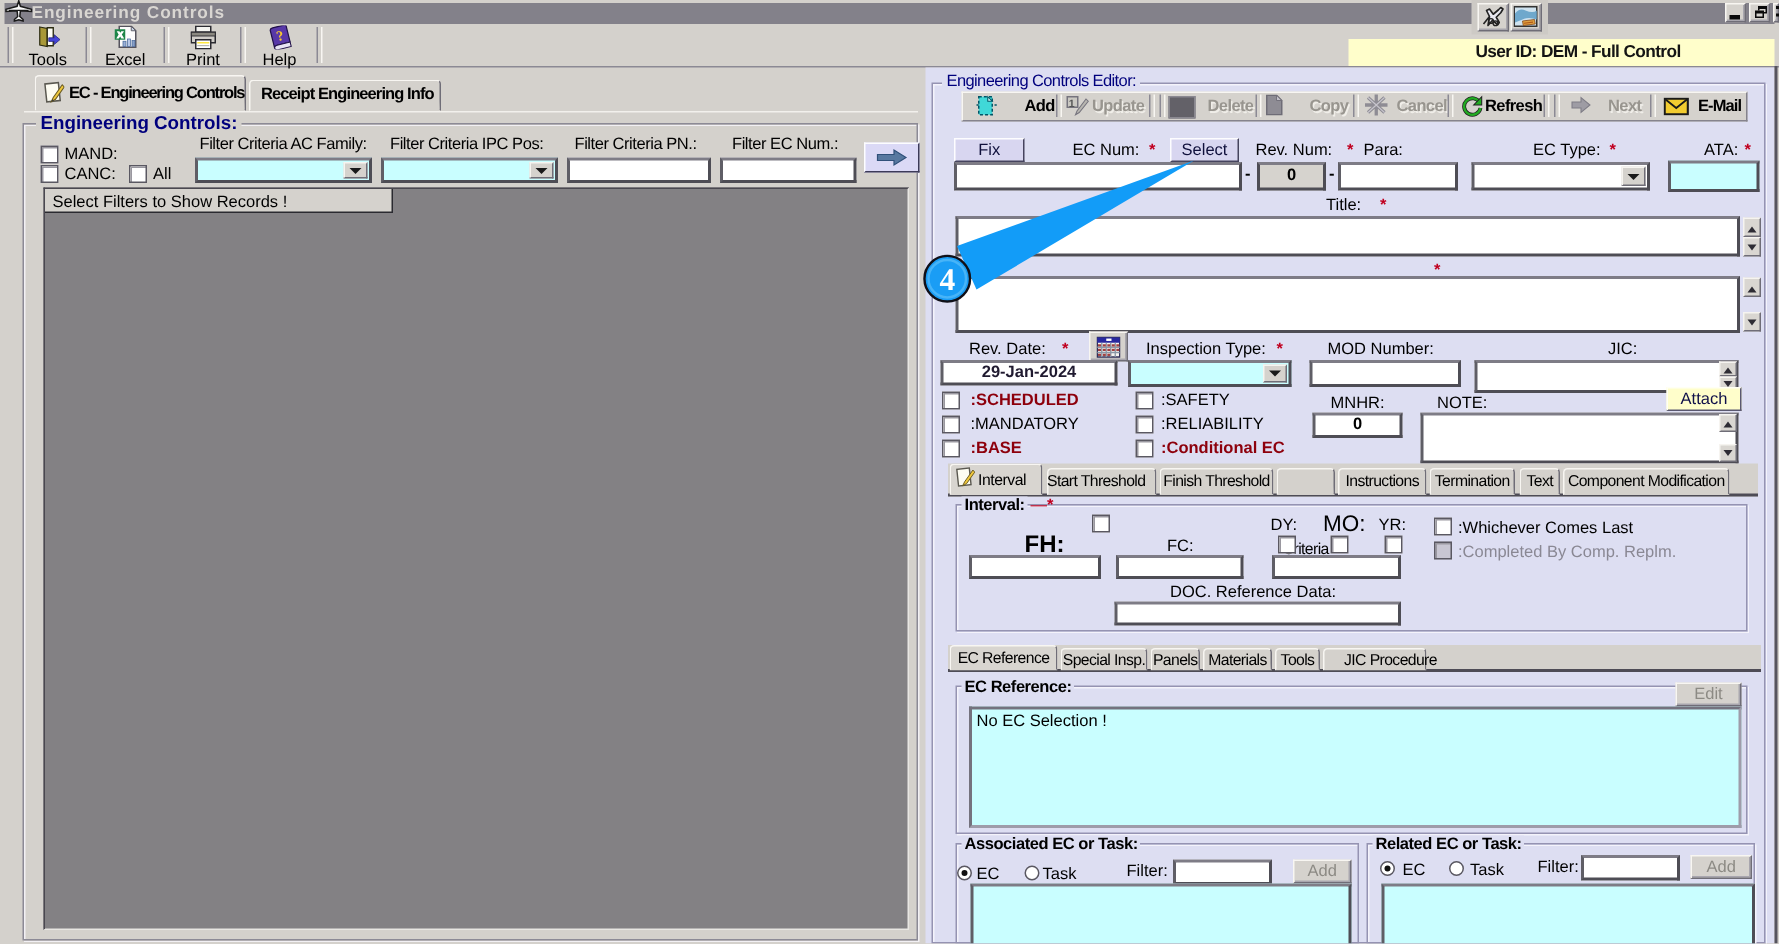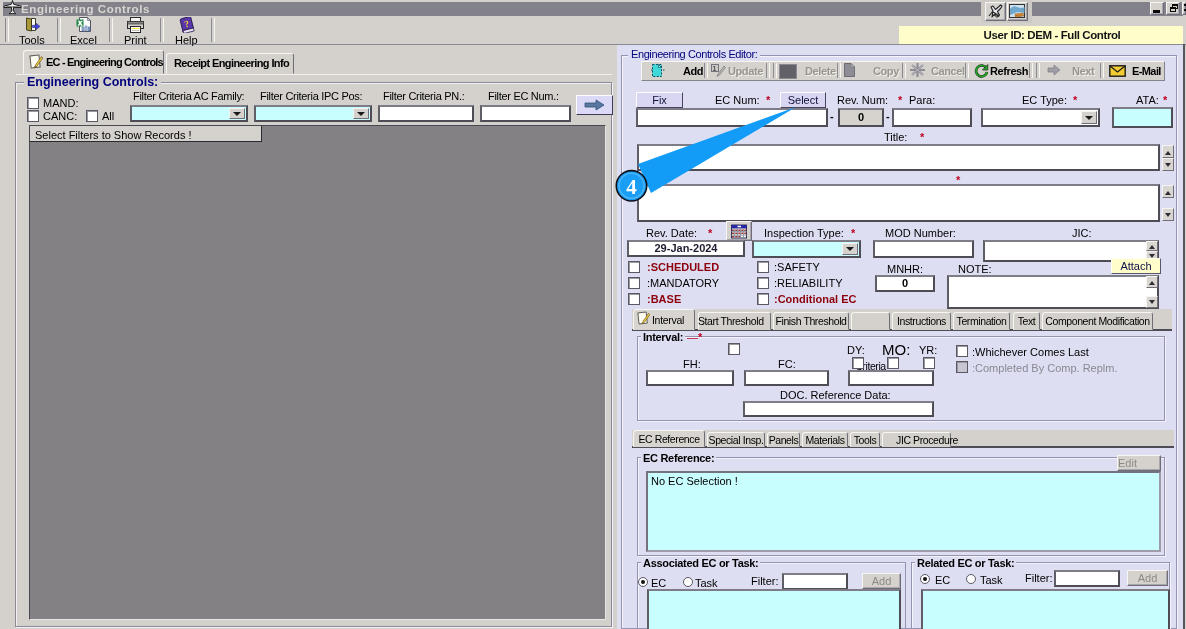--- a/index.html
+++ b/index.html
@@ -339,21 +339,21 @@
 <div class="abs lbl" style="left:847px;top:344px;font-size:11px;">DY:</div>
 <div class="abs lbl" style="left:882px;top:344px;font-size:15px;">MO:</div>
 <div class="abs lbl" style="left:919px;top:344px;font-size:11px;">YR:</div>
 <div class="abs cb" style="left:852px;top:357px;"></div>
 <div class="abs cb" style="left:887px;top:357px;"></div>
 <div class="abs cb" style="left:923px;top:357px;"></div>
 <div class="abs cb" style="left:956px;top:345px;"></div>
 <div class="abs lbl" style="left:972px;top:346px;font-size:11px;">:Whichever Comes Last</div>
 <div class="abs cb" style="left:956px;top:361px;background:#c8c6d2;"></div>
 <div class="abs lbl" style="left:972px;top:362px;font-size:11px;color:#8a8894;">:Completed By Comp. Replm.</div>
-<div class="abs lbl" style="left:683px;top:358px;font-size:11px;">FH:</div>
+<div class="abs lbl" style="left:683px;top:358px;font-size:16px;font-weight:bold;">FH:</div>
 <div class="abs lbl" style="left:778px;top:358px;font-size:11px;">FC:</div>
 <div class="abs sunken" style="left:646px;top:370px;width:88px;height:16px;"></div>
 <div class="abs sunken" style="left:744px;top:370px;width:85px;height:16px;"></div>
 <div class="abs sunken" style="left:848px;top:370px;width:86px;height:16px;"></div>
 <div class="abs lbl" style="left:780px;top:389px;font-size:11px;">DOC. Reference Data:</div>
 <div class="abs sunken" style="left:743px;top:401px;width:191px;height:16px;"></div>
 
 <div class="abs" style="left:632px;top:430px;width:542px;height:18px;background:#d4d1cc;border-bottom:2px solid #4e4c56;box-sizing:border-box;"></div>
 <div class="tab" style="left:633px;top:430px;width:72px;height:17px;background:#d8d5d0;"></div>
 <div class="abs lbl" style="left:633px;top:433px;width:72px;text-align:center;font-size:10.5px;letter-spacing:-0.4px;">EC Reference</div>
@@ -363,21 +363,21 @@
 <div class="abs lbl" style="left:767px;top:434px;width:33px;text-align:center;font-size:10.5px;letter-spacing:-0.4px;">Panels</div>
 <div class="tab" style="left:802px;top:432px;width:46px;height:15px;"></div>
 <div class="abs lbl" style="left:802px;top:434px;width:46px;text-align:center;font-size:10.5px;letter-spacing:-0.4px;">Materials</div>
 <div class="tab" style="left:850px;top:432px;width:30px;height:15px;"></div>
 <div class="abs lbl" style="left:850px;top:434px;width:30px;text-align:center;font-size:10.5px;letter-spacing:-0.4px;">Tools</div>
 <div class="tab" style="left:882px;top:432px;width:69px;height:15px;"></div>
 <div class="abs lbl" style="left:882px;top:434px;width:90px;text-align:center;font-size:10.5px;letter-spacing:-0.4px;">JIC Procedure</div>
 
 <div class="abs etchedp" style="left:637px;top:457px;width:528px;height:99px;"></div>
 <div class="abs lbl b" style="left:641px;top:452px;background:#dddef2;padding:0 2px;font-size:11px;letter-spacing:-0.3px;">EC Reference:</div>
-<div class="abs raised2" style="left:1117px;top:455px;width:44px;height:16px;line-height:14px;color:#8c8a84;font-size:11px;">Edit</div>
+<div class="abs raised2" style="left:1117px;top:455px;width:44px;height:16px;text-align:center;line-height:14px;color:#8c8a84;font-size:11px;">Edit</div>
 <div class="abs sunken cyan" style="left:646px;top:471px;width:515px;height:81px;border-color:#9e9caa;border-top-color:#74727e;border-left-color:#74727e;"></div>
 <div class="abs lbl" style="left:651px;top:475px;font-size:11px;">No EC Selection !</div>
 
 <div class="abs etchedp" style="left:637px;top:562px;width:269px;height:67px;box-shadow:inset 1px 1px 0 #f4f3fb;"></div>
 <div class="abs lbl b" style="left:641px;top:557px;background:#dddef2;padding:0 2px;font-size:11px;letter-spacing:-0.3px;">Associated EC or Task:</div>
 <div class="abs radio" style="left:638px;top:577px;"></div>
 <div class="abs" style="left:641px;top:580px;width:4px;height:4px;border-radius:50%;background:#111;"></div>
 <div class="abs lbl" style="left:651px;top:577px;font-size:11px;">EC</div>
 <div class="abs radio" style="left:683px;top:577px;"></div>
 <div class="abs lbl" style="left:695px;top:577px;font-size:11px;">Task</div>

